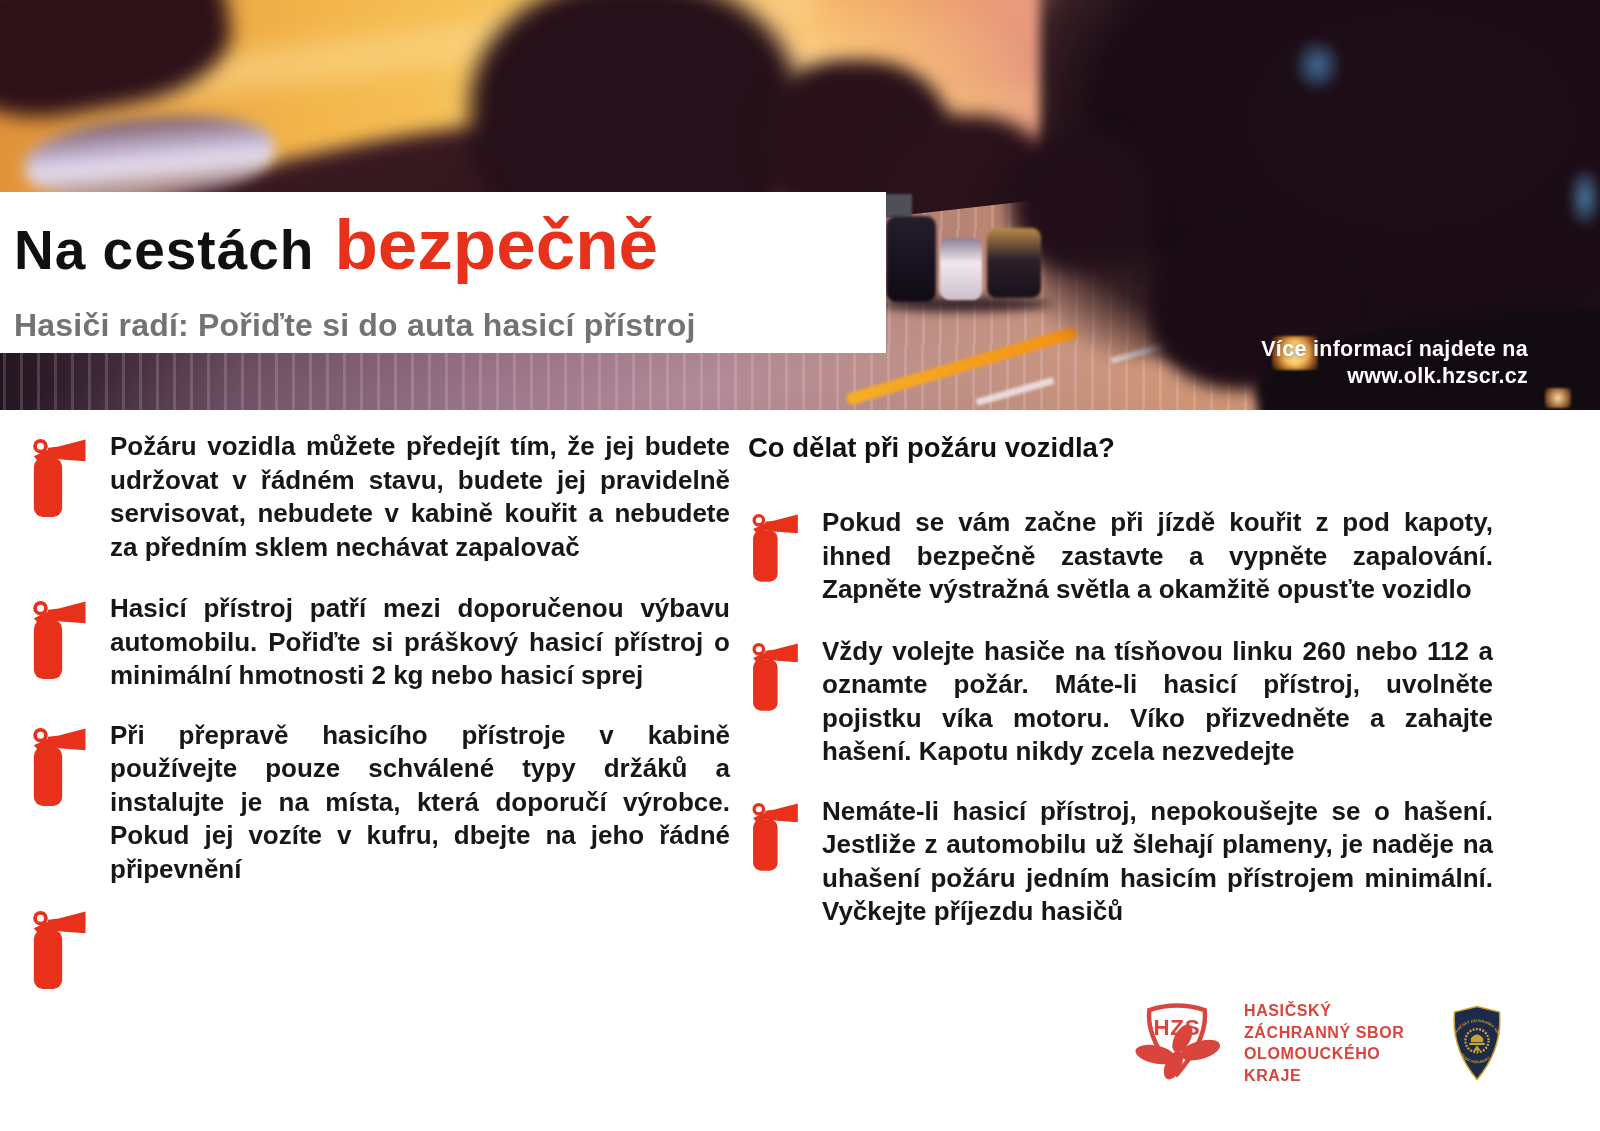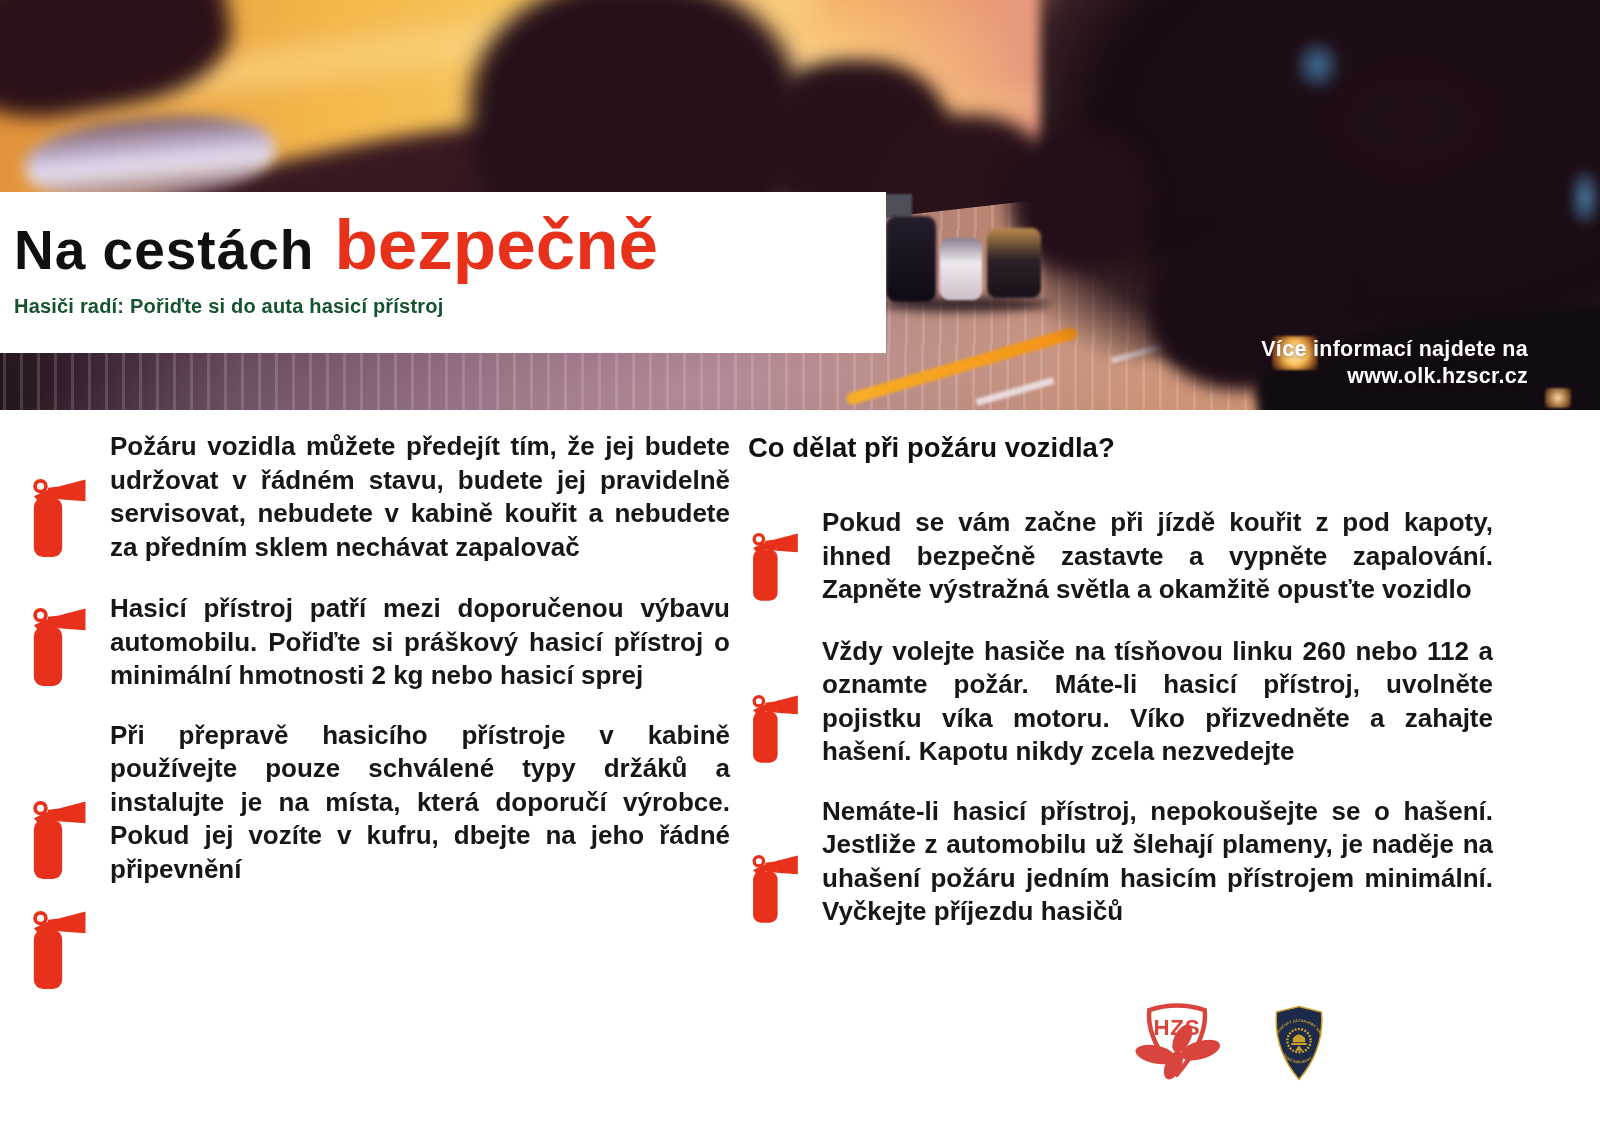--- a/index.html
+++ b/index.html
@@ -36,26 +36,26 @@
     text-shadow:0 1px 5px rgba(40,10,20,.55);
   }
   
   .banner{
     position:absolute;left:0;top:192px;width:886px;height:161px;background:#fff;
     z-index:6;padding:12px 0 0 14px;
   }
   .title-row{display:flex;align-items:baseline;gap:20px;white-space:nowrap}
   .title-black{font-size:55px;font-weight:bold;letter-spacing:1px;color:#101012}
   .title-red{font-size:71px;font-weight:800;color:var(--accent)}
-  .subtitle{margin-top:10px;font-size:20px;font-weight:bold;color:#14532d;letter-spacing:.2px}
+  .subtitle{margin-top:22px;font-size:32px;font-weight:bold;color:#737373;letter-spacing:.2px}
   
   .col{position:absolute}
   .col-left{left:28px;top:430px;width:702px}
   .col-right{left:748px;top:432px;width:745px}
-  .item{display:flex;align-items:flex-end;gap:22px}
+  .item{display:flex;align-items:flex-start;gap:22px}
   .itxt{font-size:26px;line-height:33.5px;font-weight:600;text-align:justify;color:#17171a}
   .itxt.last{text-align:left}
   .ext{width:60px;height:94px;flex:0 0 60px;color:var(--accent)}
   .col-right .ext{width:52px;height:82px;flex:0 0 52px}
   .heading{font-size:27.5px;font-weight:bold;color:#101012;margin-bottom:42px}
   .mb-28{margin-bottom:28px}.mb-26{margin-bottom:26px}.mb-16{margin-bottom:16px}
   
   .footer{position:absolute;left:1128px;top:996px;display:flex;align-items:center}
   .hzs-logo{width:98px;height:94px}
   .org-name{margin-left:18px;font-size:16px;line-height:21.5px;font-weight:bold;
@@ -178,20 +178,26 @@
     <svg class="hzs-logo" viewBox="0 0 110 100">
       <path d="M24,13 Q55,3 86,13 Q90,45 55,85 Q20,45 24,13 Z" style="fill:#fff;stroke:var(--logo-red);stroke-width:5"></path>
       <text x="55" y="41" text-anchor="middle" style="fill:var(--logo-red);font-weight:bold;font-size:25px;letter-spacing:1px">HZS</text>
       <g style="fill:var(--logo-red)">
         <ellipse cx="31" cy="63" rx="23" ry="10" transform="rotate(12 31 63)"></ellipse>
         <ellipse cx="81" cy="58" rx="23" ry="10" transform="rotate(-16 81 58)"></ellipse>
         <ellipse cx="61" cy="45" rx="9" ry="17" transform="rotate(28 61 45)"></ellipse>
         <ellipse cx="51" cy="75" rx="9" ry="17" transform="rotate(24 51 75)"></ellipse>
       </g>
     </svg>
+    <div class="org-name">
+      <div>HASIČSKÝ</div>
+      <div>ZÁCHRANNÝ SBOR</div>
+      <div>OLOMOUCKÉHO</div>
+      <div>KRAJE</div>
+    </div>
     <svg class="badge" viewBox="0 0 80 100">
       <defs>
         <path id="arcT" d="M12,42 A30,30 0 0 1 68,42"></path>
         <path id="arcB" d="M16,60 A26,26 0 0 0 64,60"></path>
       </defs>
       <path d="M40,3 L69,10 Q73,58 40,97 Q7,58 11,10 Z" style="fill:var(--badge-navy);stroke:var(--badge-gold);stroke-width:2"></path>
       <text style="fill:var(--badge-gold);font-size:4.8px;font-weight:bold">
         <textPath href="#arcT" startOffset="2">HASIČSKÝ ZÁCHRANNÝ SBOR</textPath>
       </text>
       <circle cx="40" cy="47" r="15" style="fill:none;stroke:var(--badge-gold);stroke-width:3;stroke-dasharray:2.5 1.8"></circle>

